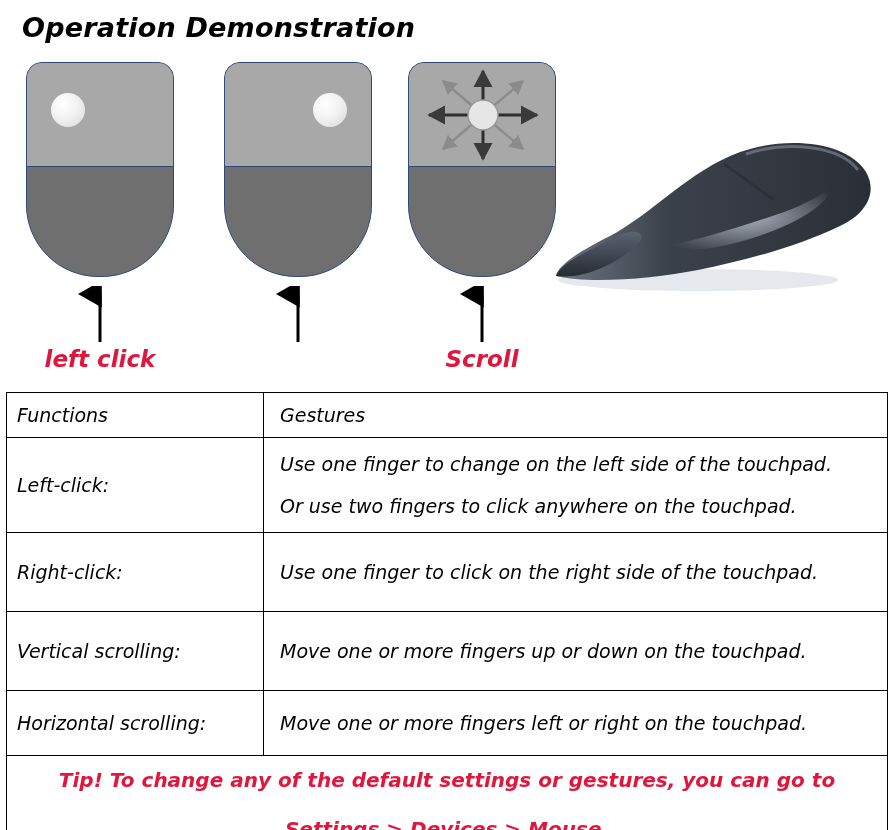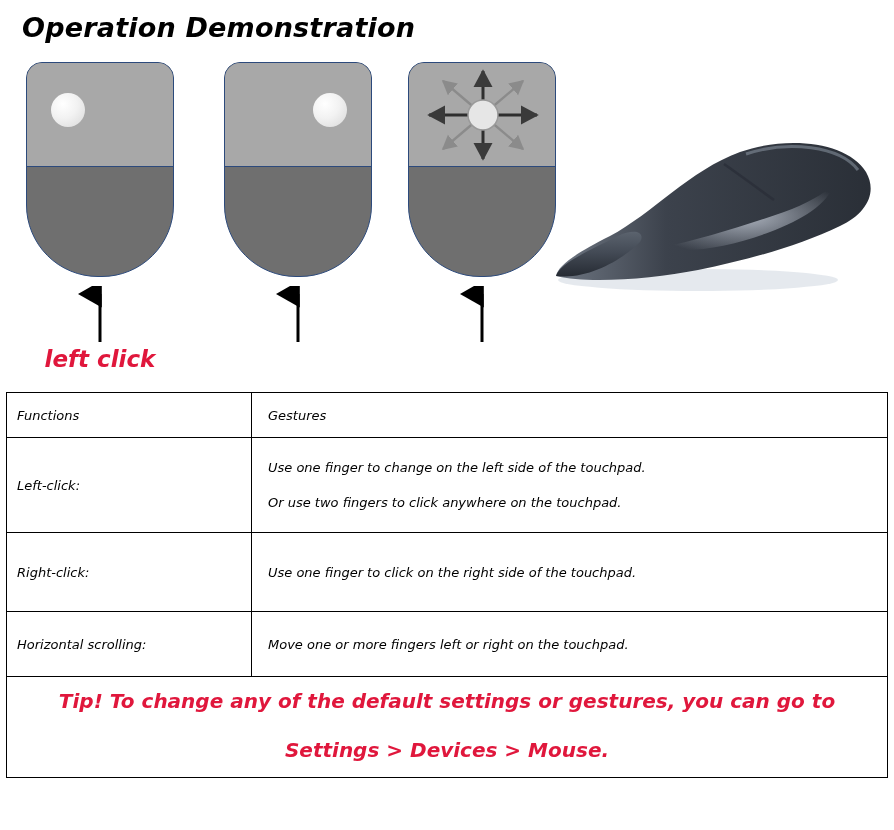--- a/index.html
+++ b/index.html
@@ -117,23 +117,23 @@
   }
   table.gestures {
     width: 100%;
     border-collapse: collapse;
     table-layout: fixed;
   }
   table.gestures td {
     border-bottom: 1.6px solid #000;
     vertical-align: middle;
     font-family: "DejaVu Sans", sans-serif;
-    font-size: 13px;
+    font-size: 19px;
     font-style: italic;
-    padding: 8px 0 8px 10px;
+    padding: 8px 12px 8px 10px;
   }
   table.gestures td.col1 {
     width: 234px;
     border-right: 1.6px solid #000;
   }
   table.gestures td.col2 {
     padding-left: 16px;
   }
   table.gestures tr.head td { height: 28px; }
   table.gestures tr.r1 td { height: 78px; }
@@ -229,20 +229,21 @@
 
   <div class="callout co3">
     <svg class="arrow" width="220" height="58" viewBox="0 0 220 58">
       <defs>
         <marker id="up3" markerWidth="9" markerHeight="9" refX="4.5" refY="7.4" orient="auto">
           <path d="M4.5,0 L9,8 L0,8 z" fill="#000"></path>
         </marker>
       </defs>
       <line x1="110" y1="56" x2="110" y2="8" stroke="#000" stroke-width="3" marker-end="url(#up3)"></line>
     </svg>
+    <span class="label">Scroll</span>
   </div>
 
   <svg class="photo" viewBox="0 0 330 190">
     <defs>
       <linearGradient id="bodyG" x1="0" y1="0" x2="0" y2="1">
         <stop offset="0%" stop-color="#5b636e"></stop>
         <stop offset="45%" stop-color="#444b56"></stop>
         <stop offset="100%" stop-color="#262b33"></stop>
       </linearGradient>
       <linearGradient id="archG" x1="0" y1="0" x2="1" y2="0">
@@ -294,20 +295,26 @@
       </td>
     </tr>
 
     <tr class="r2">
       <td class="col1">Right-click:</td>
       <td class="col2">
         <span class="cell-line">Use one finger to click on the right side of the touchpad.</span>
       </td>
     </tr>
 
+    <tr class="r3">
+      <td class="col1">Vertical scrolling:</td>
+      <td class="col2">
+        <span class="cell-line">Move one or more fingers up or down on the touchpad.</span>
+      </td>
+    </tr>
 
     <tr class="r4">
       <td class="col1">Horizontal scrolling:</td>
       <td class="col2">
         <span class="cell-line">Move one or more fingers left or right on the touchpad.</span>
       </td>
     </tr>
 
     <tr class="tip">
       <td colspan="2">

